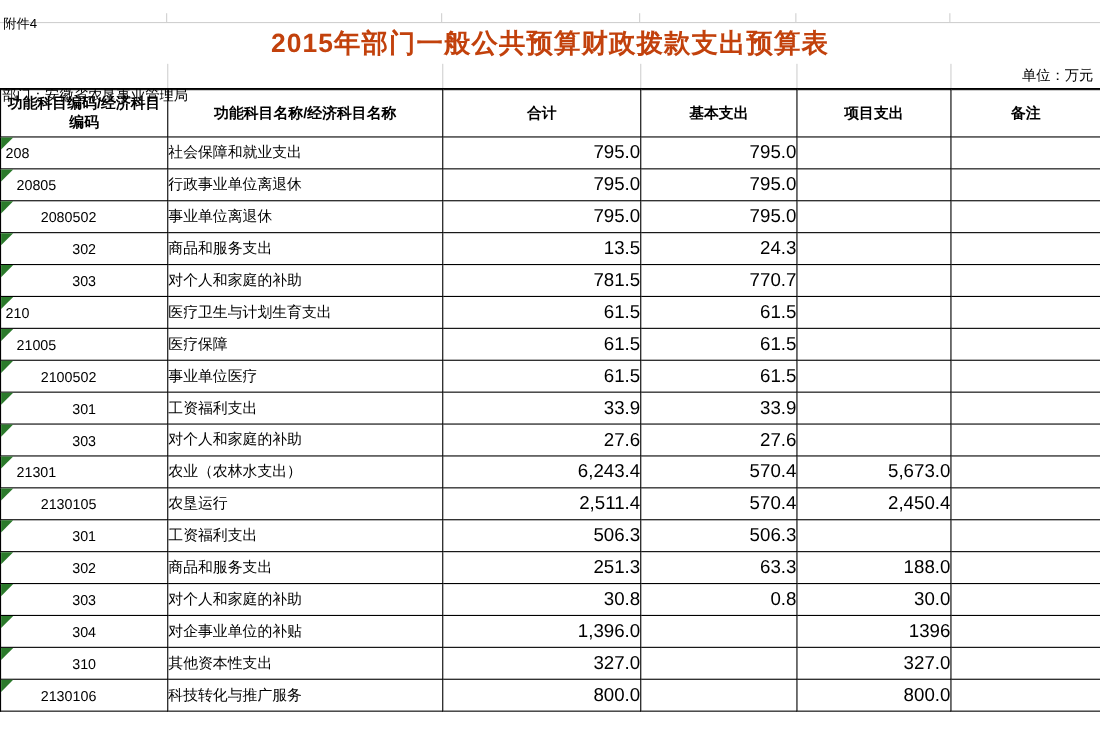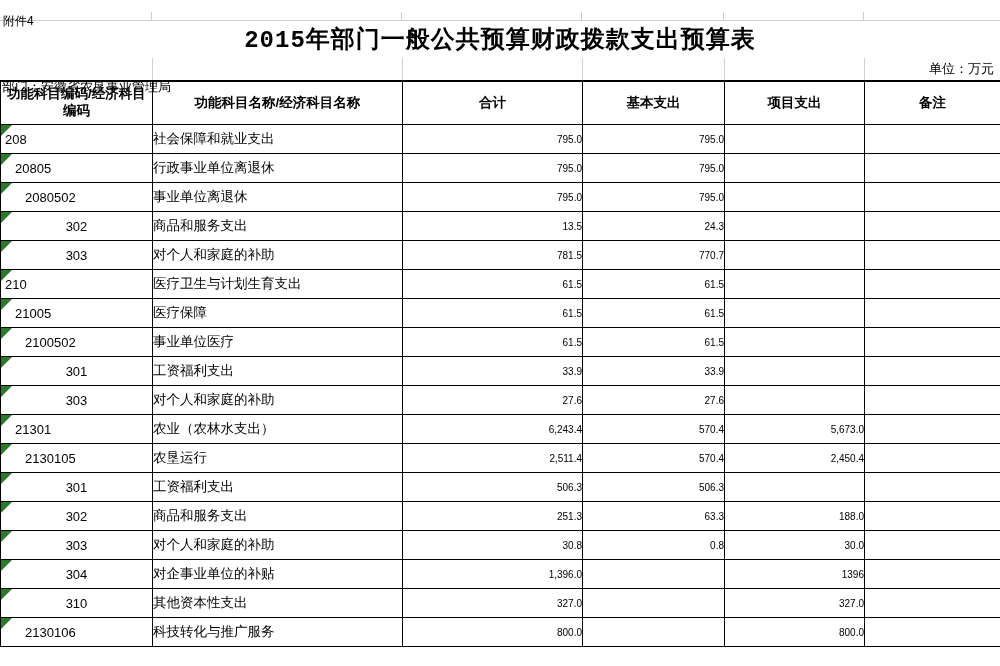--- a/index.html
+++ b/index.html
@@ -43,25 +43,25 @@
 
   
   .title-wrap {
     height: 36px;
     display: flex;
     align-items: center;
     justify-content: center;
     border-bottom: 1px solid #ffffff;
   }
   .title {
-    font-family: Liberation Mono, monospace;
+    font-family: Liberation Sans, sans-serif;
     font-weight: bold;
     font-size: 24px;
     letter-spacing: 1px;
-    color: #000000;
+    color: #c2410c;
   }
 
   
   .meta {
     position: relative;
     height: 22px;
     font-size: 13px;
     border-bottom: 1px solid #000;
   }
   .meta .dept {
@@ -135,33 +135,33 @@
     border-top: 11px solid #2b7a2b;
     border-right: 11px solid transparent;
   }
   td.name {
     font-size: 13.5px;
     padding-left: 10px;
   }
   td.num {
     text-align: right;
     padding-right: 8px;
-    font-size: 10px;
+    font-size: 17px;
   }
   td.note { }
 
   
   .lvl0 { padding-left: 10px; }
   .lvl1 { padding-left: 24px; }
   .lvl2 { padding-left: 38px; }
 
   
   .code.ind0 .codetext { text-align: left; padding-left: 4px; }
   .code.ind1 .codetext { text-align: left; padding-left: 14px; }
-  .code.ind2 .codetext { text-align: left; padding-left: 24px; }
+  .code.ind2 .codetext { text-align: left; padding-left: 36px; }
   .code.ind3 .codetext { text-align: center; }
 </style>
 </head>
 <body>
 
 <div class="sheet">
 
   <div class="toprow">
     <div class="cell c1">附件4</div>
     <div class="cell c2"></div>

